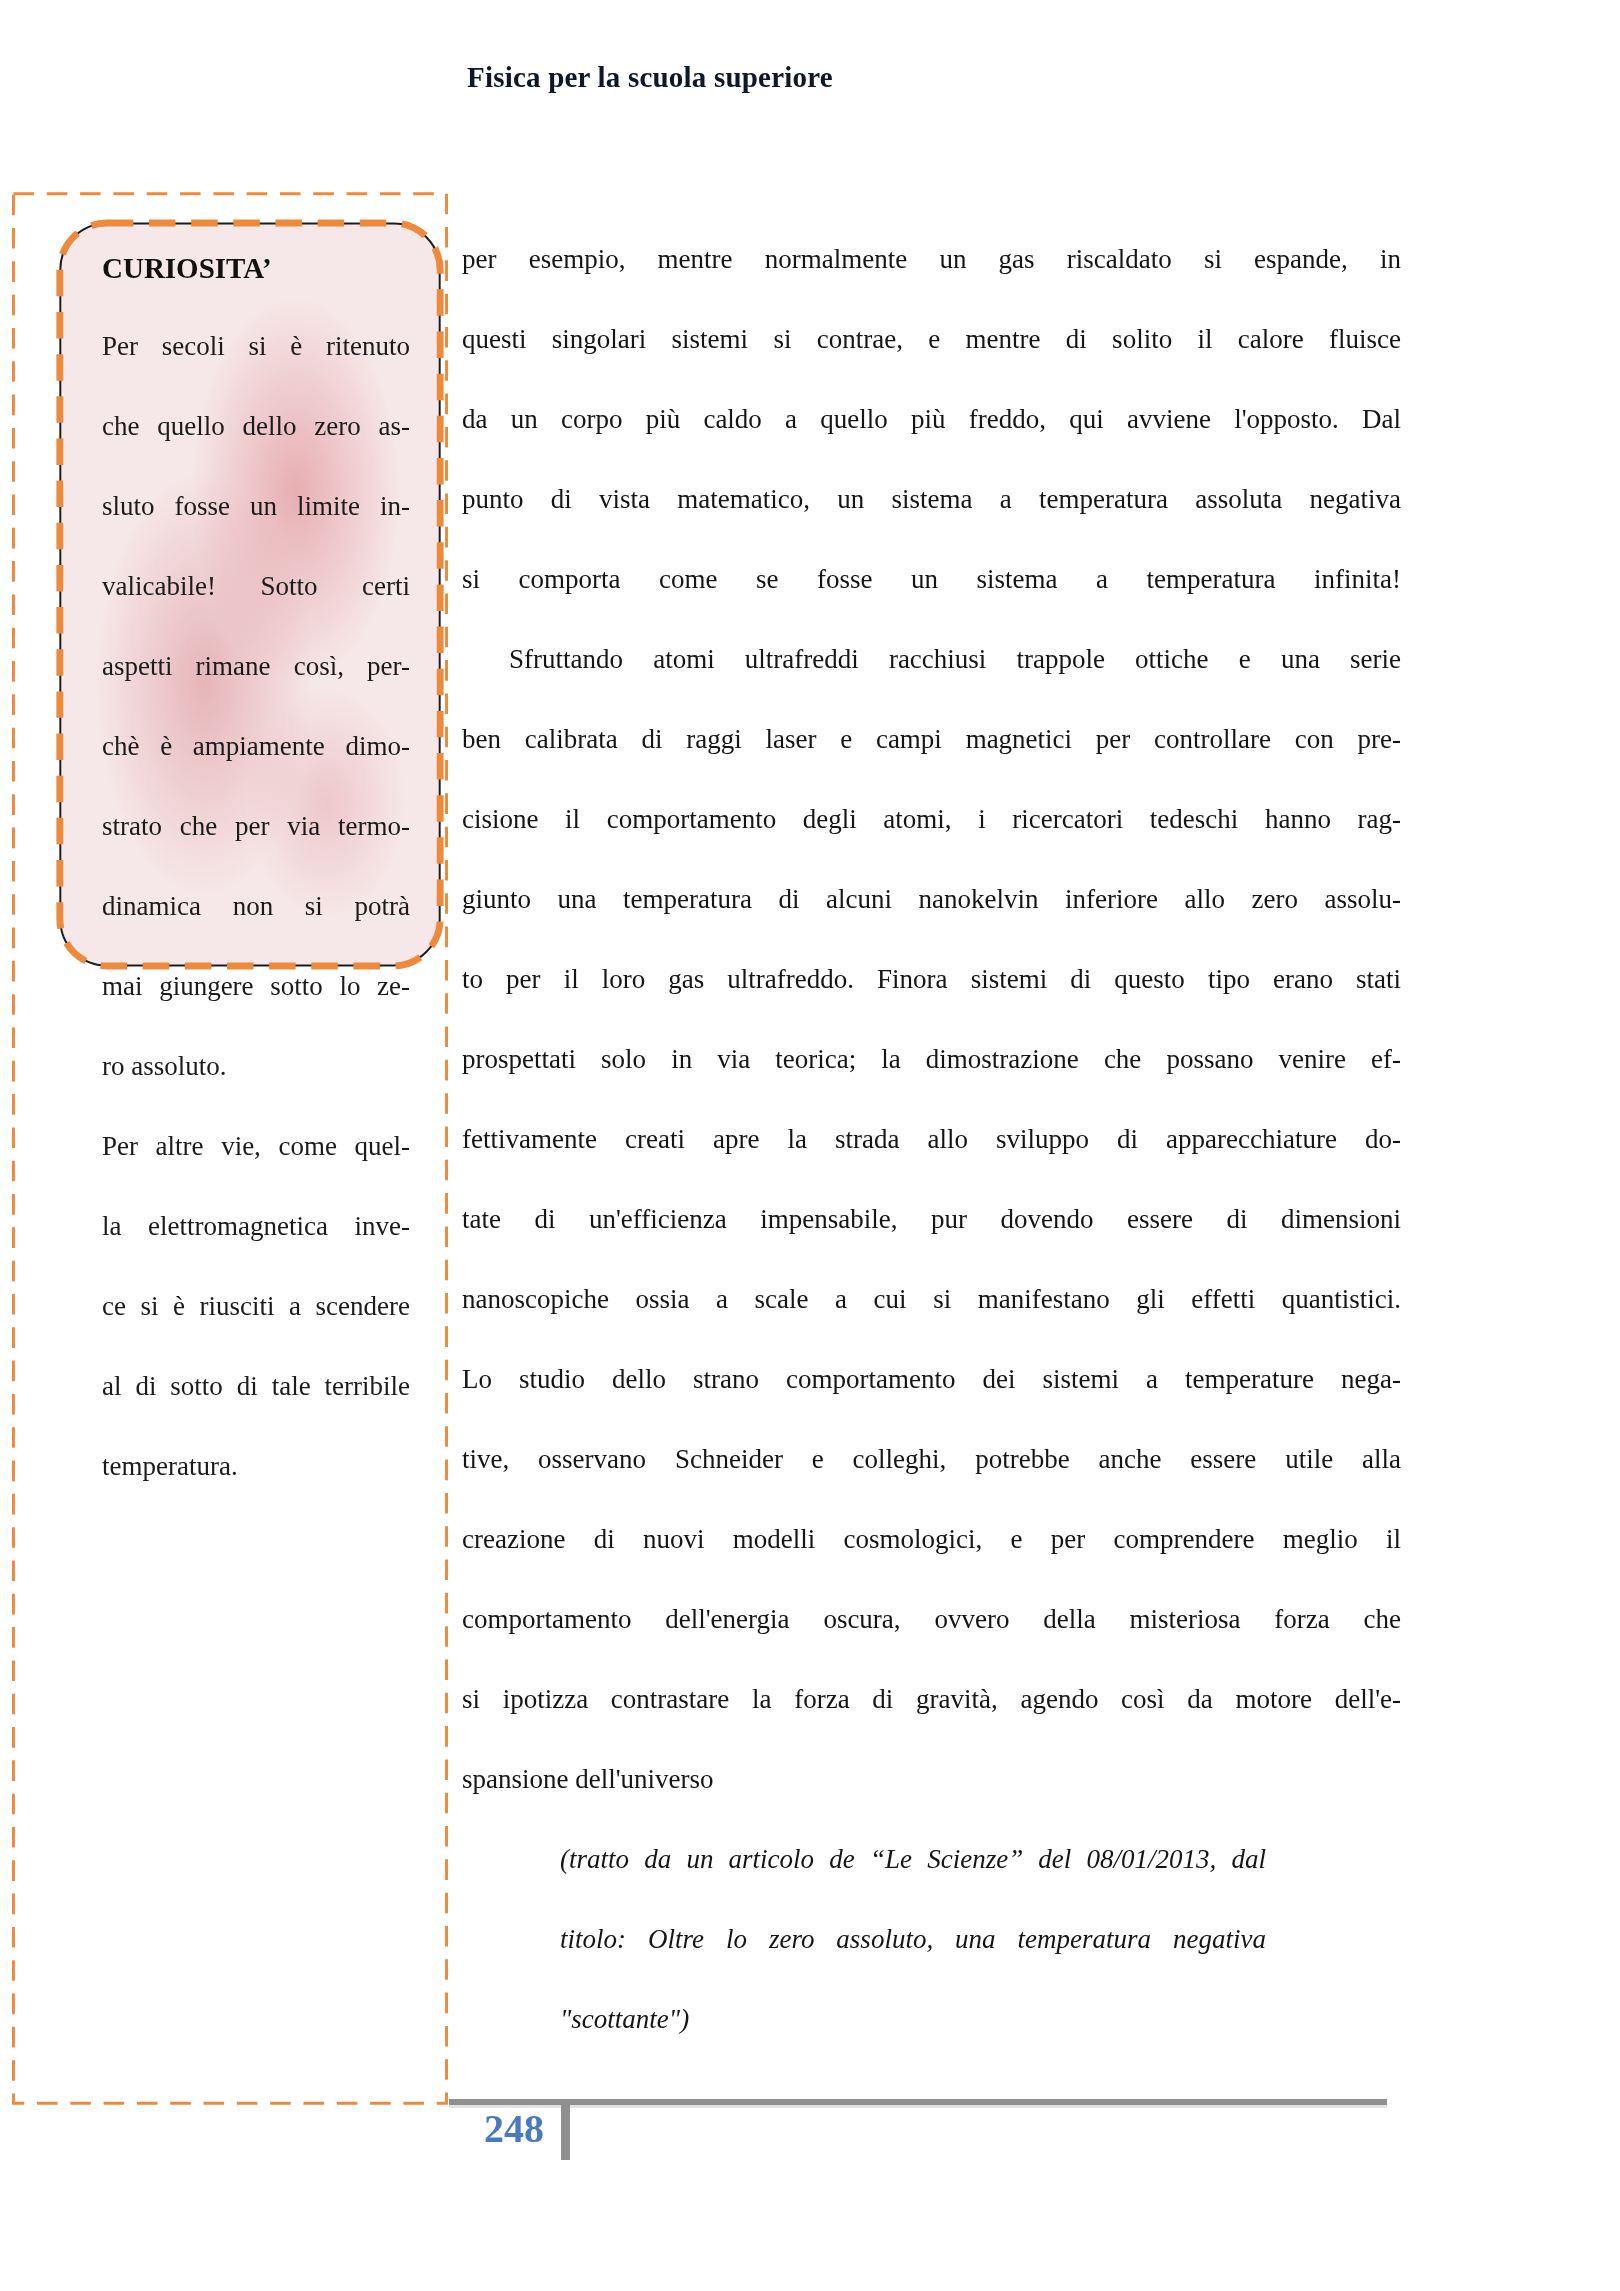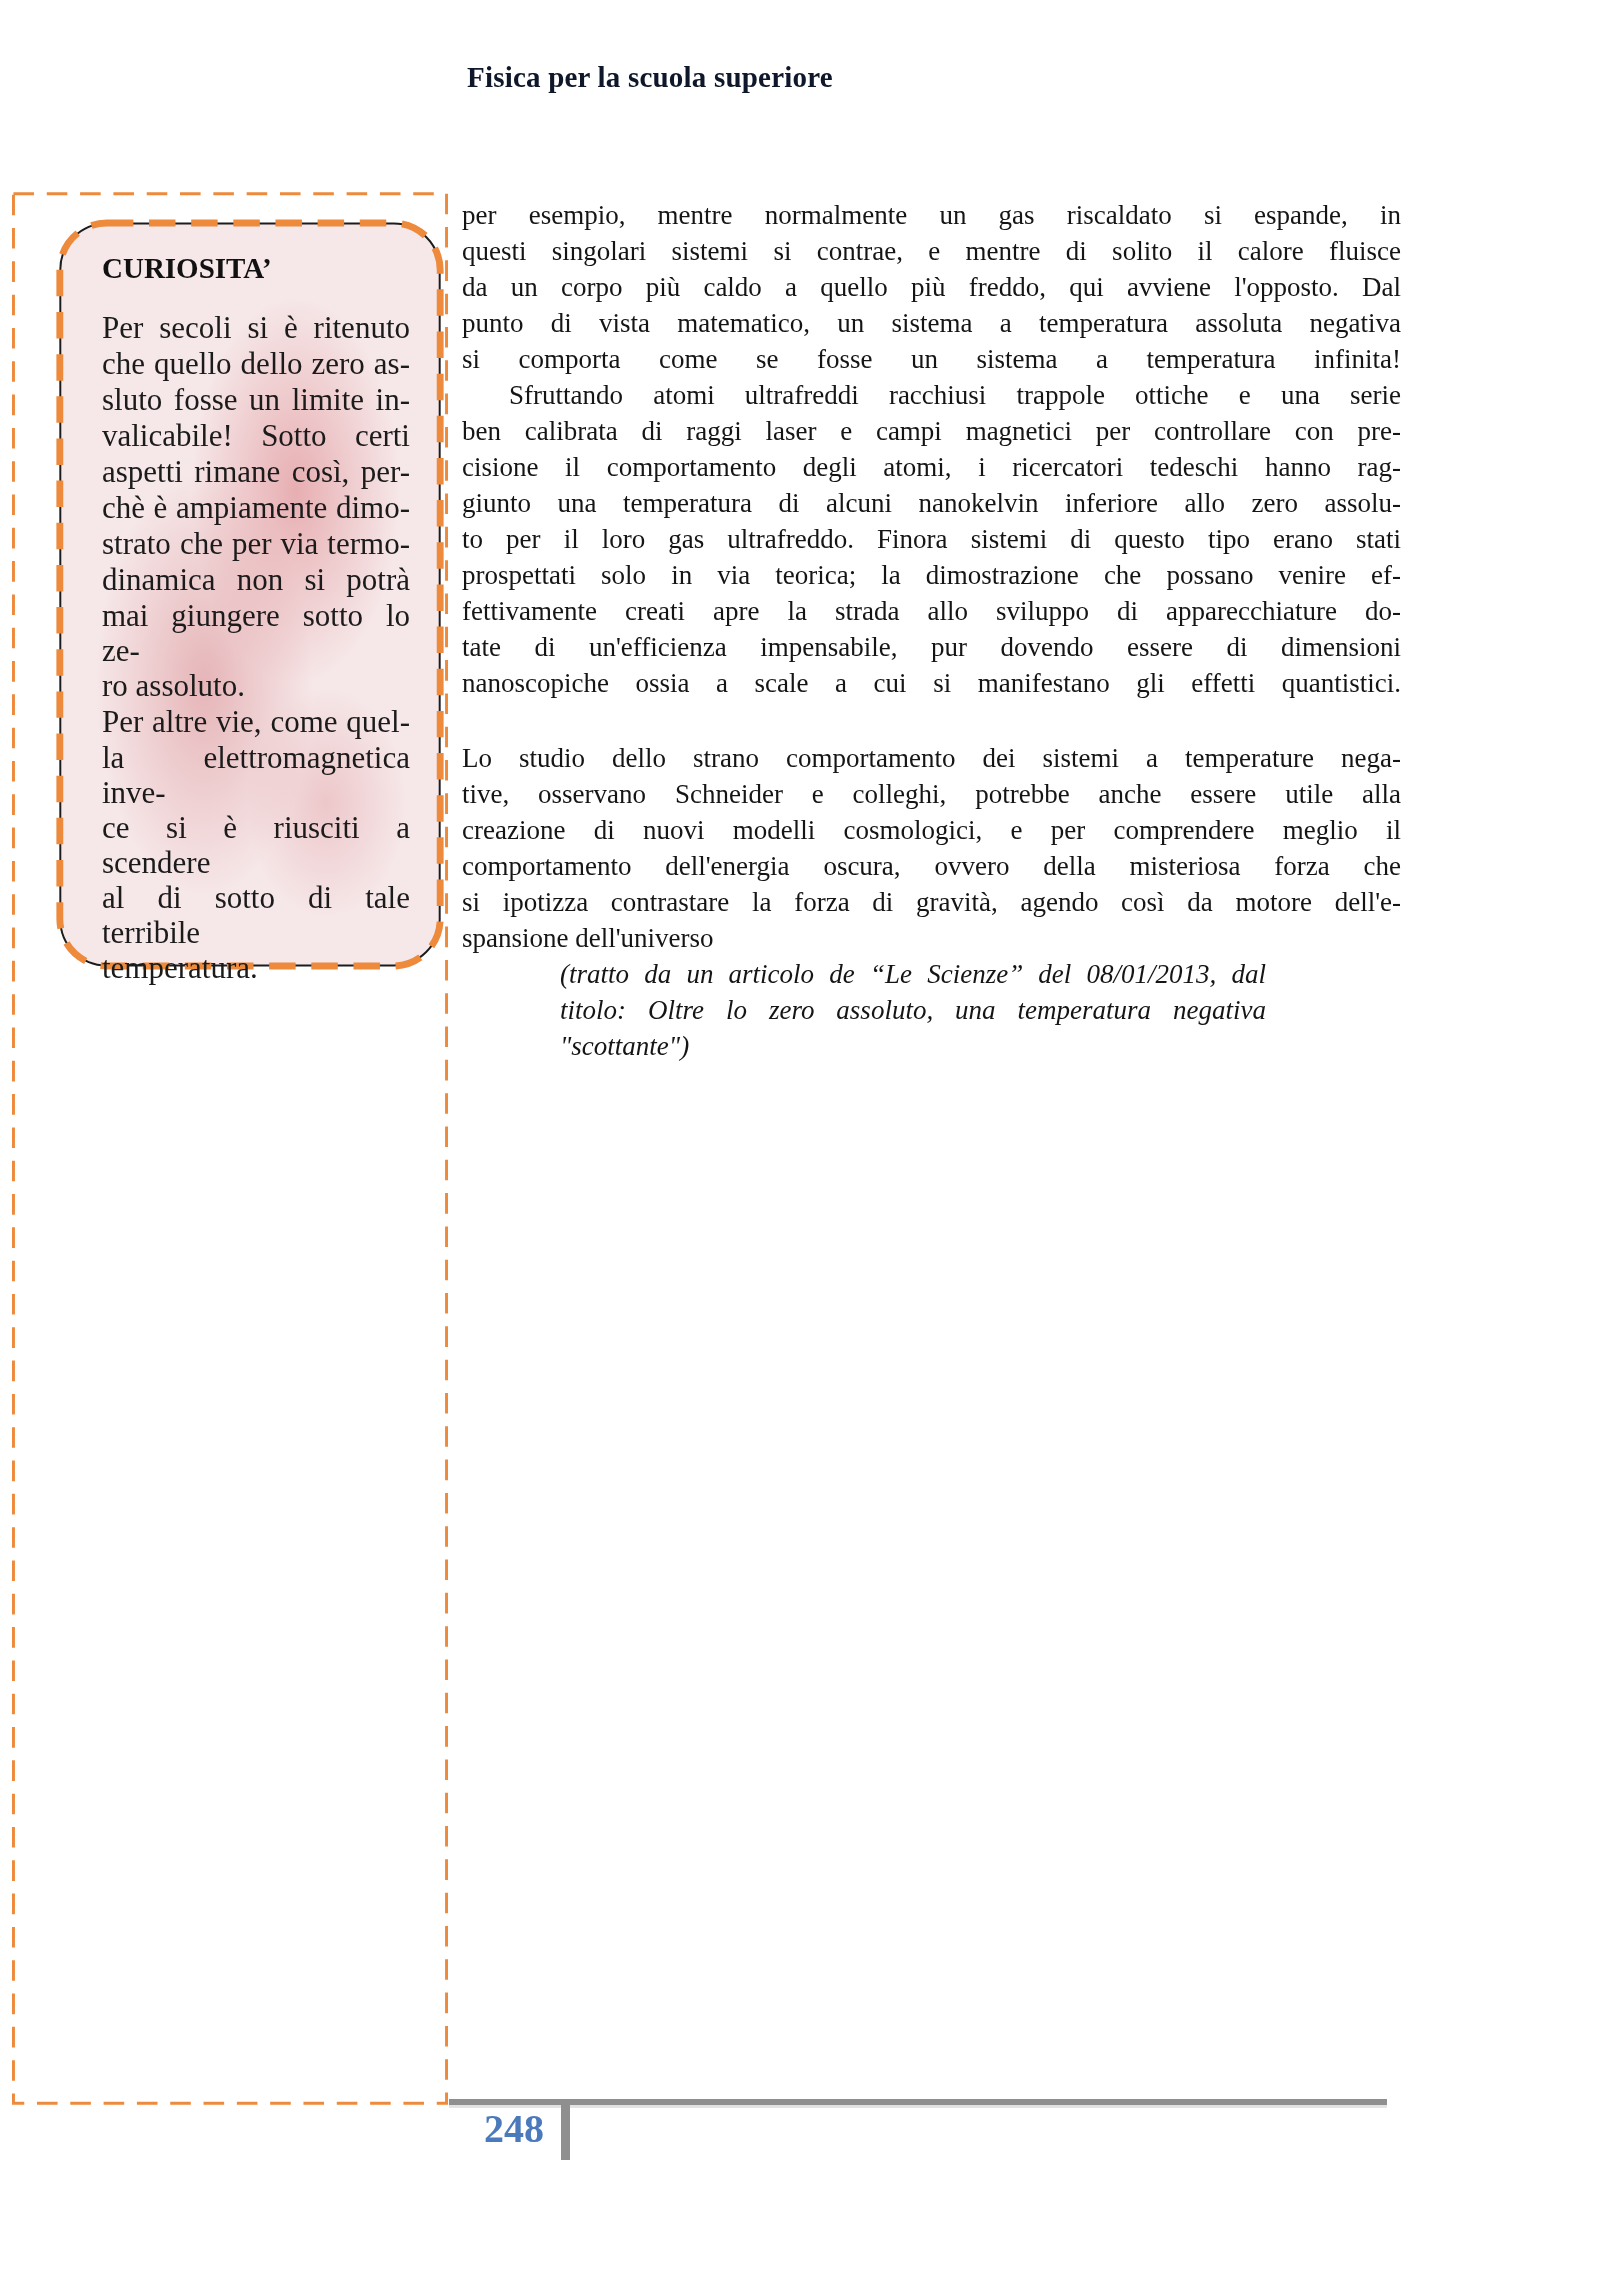--- a/index.html
+++ b/index.html
@@ -37,31 +37,31 @@
 
   .curio-title {
     position:relative;
     padding:29px 0 0 42px;
     font-size:29px; font-weight:bold; color:#111;
   }
   .curio-body {
     position:relative;
     margin:24.5px 23.5px 0 42px;
     width:308px;
-    font-size:31px; line-height:35px; color:#1b1b1b;
+    font-size:27px; line-height:35px; color:#1b1b1b;
   }
 
   
   .main-col {
     position:absolute; left:462px; top:197px; width:939px;
     font-size:27px; line-height:36px; color:#151515;
   }
   .para { margin:0; }
   .para.gap-before { margin-top:39px; }
-  .tline { min-height:36px; }
+  .tline { min-height:36px;margin-top:44px; }
   .tline.just { text-align:justify; text-align-last:justify; }
   .tline.no-just { text-align:left; text-align-last:left; }
   .tline.indent { text-indent:47px; }
   .para.italic { font-style:italic; }
 
   .citation-block {
     margin-left:98px; width:706px;
   }
 
   

